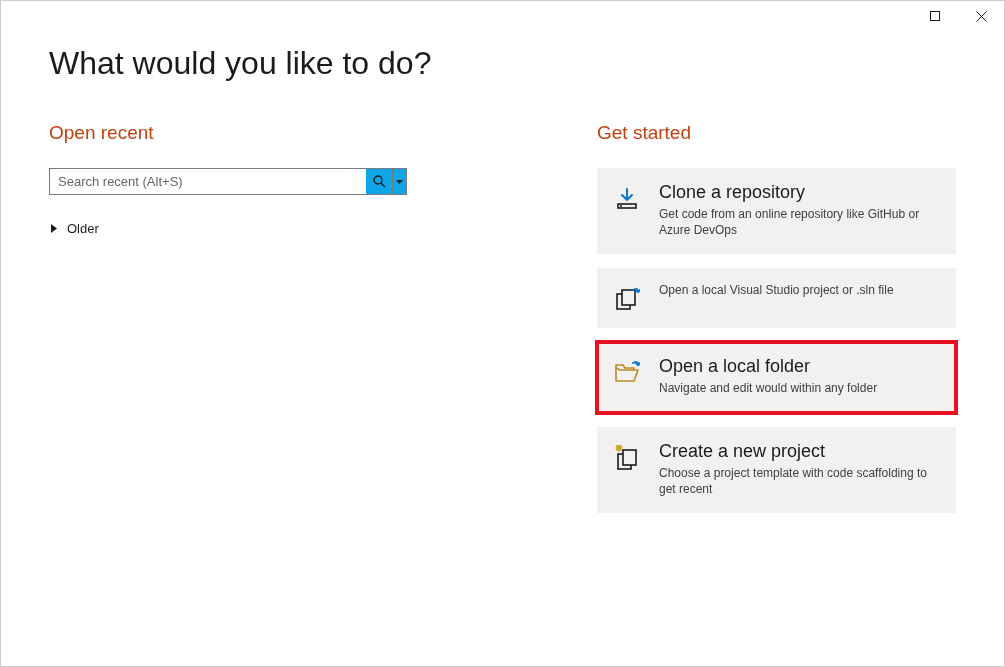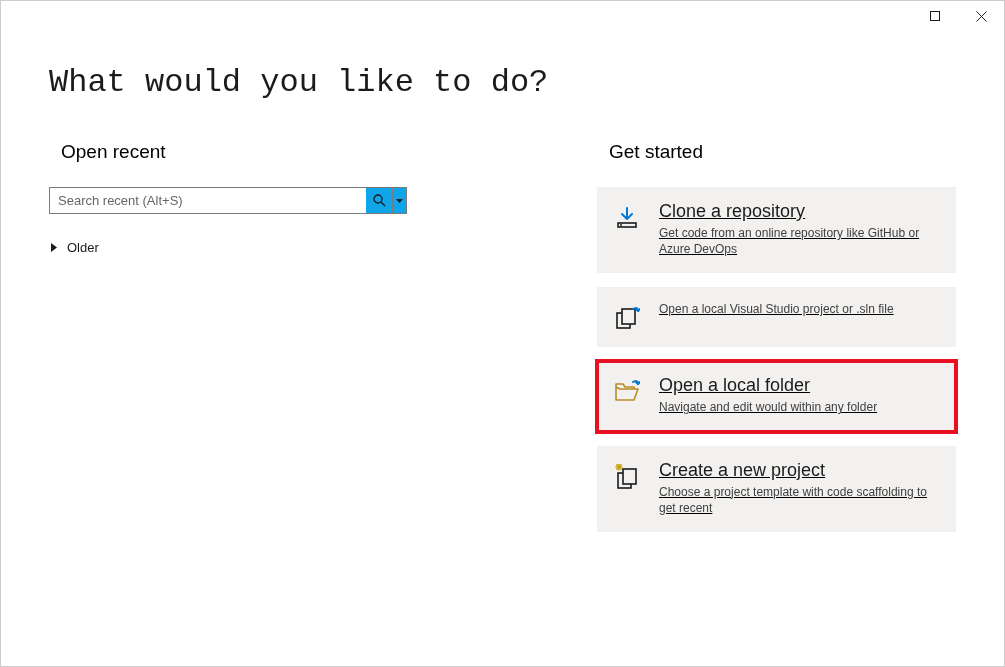--- a/index.html
+++ b/index.html
@@ -23,41 +23,39 @@
       height: 30px;
       display: flex;
       align-items: center;
       justify-content: center;
       cursor: pointer;
     }
     .page-title {
       font-size: 32px;
       font-weight: 400;
       color: #1b1b1b;
-      padding: 63px 0 0 48px;
-      font-family: Liberation Mono, monospace;
+      padding: 44px 0 0 48px;
     }
     .content {
       display: flex;
       gap: 40px;
       padding: 40px 48px 0 48px;
     }
     .left {
       flex: 0 0 420px;
     }
     .right {
       flex: 1;
       padding-left: 88px;
     }
     .section-heading {
       font-size: 19px;
       font-weight: 400;
-      color: #000000;
+      color: #c2410c;
       margin-bottom: 24px;
-      margin-left: 12px;
     }
     .search-wrap {
       display: flex;
       width: 358px;
       border: 1px solid #7a7a7a;
       background: #0ea5e9;
     }
     .search-input {
       flex: 1;
       padding: 5px 8px;
@@ -104,21 +102,21 @@
       outline-offset: -2px;
     }
     .card-icon {
       width: 28px;
       flex-shrink: 0;
       display: flex;
       align-items: flex-start;
       justify-content: center;
       padding-top: 4px;
     }
-    .card-body { flex: 1; text-decoration: underline; }
+    .card-body { flex: 1; }
     .card-title {
       font-size: 18px;
       font-weight: 400;
       color: #1b1b1b;
       margin-bottom: 3px;
     }
     .card-desc {
       font-size: 12px;
       color: #404040;
       line-height: 1.35;

